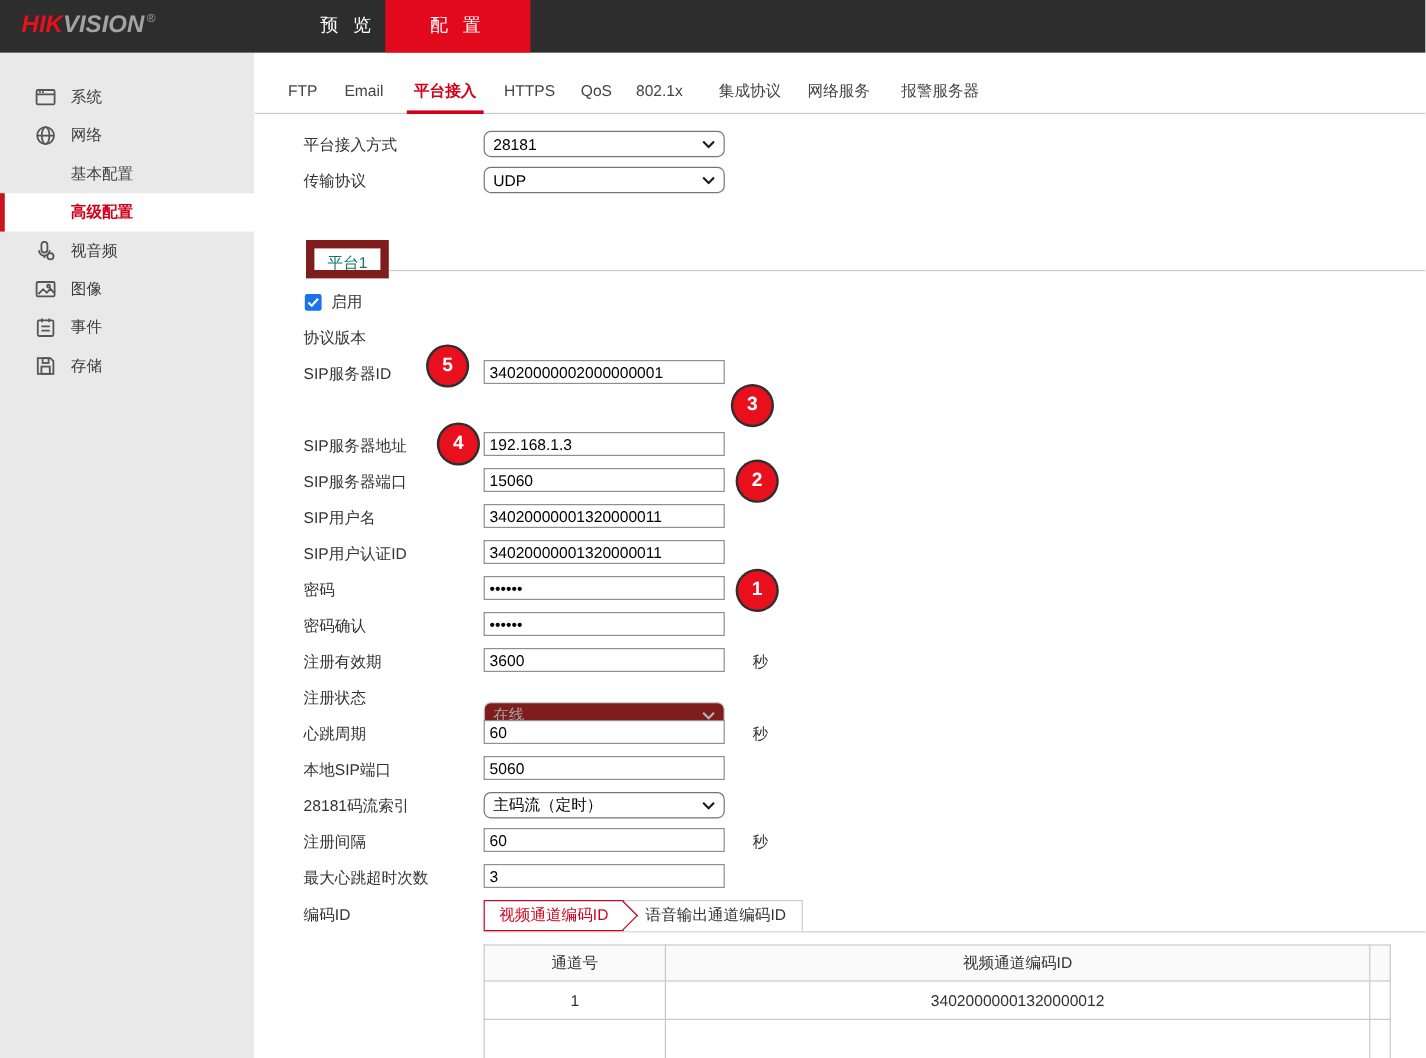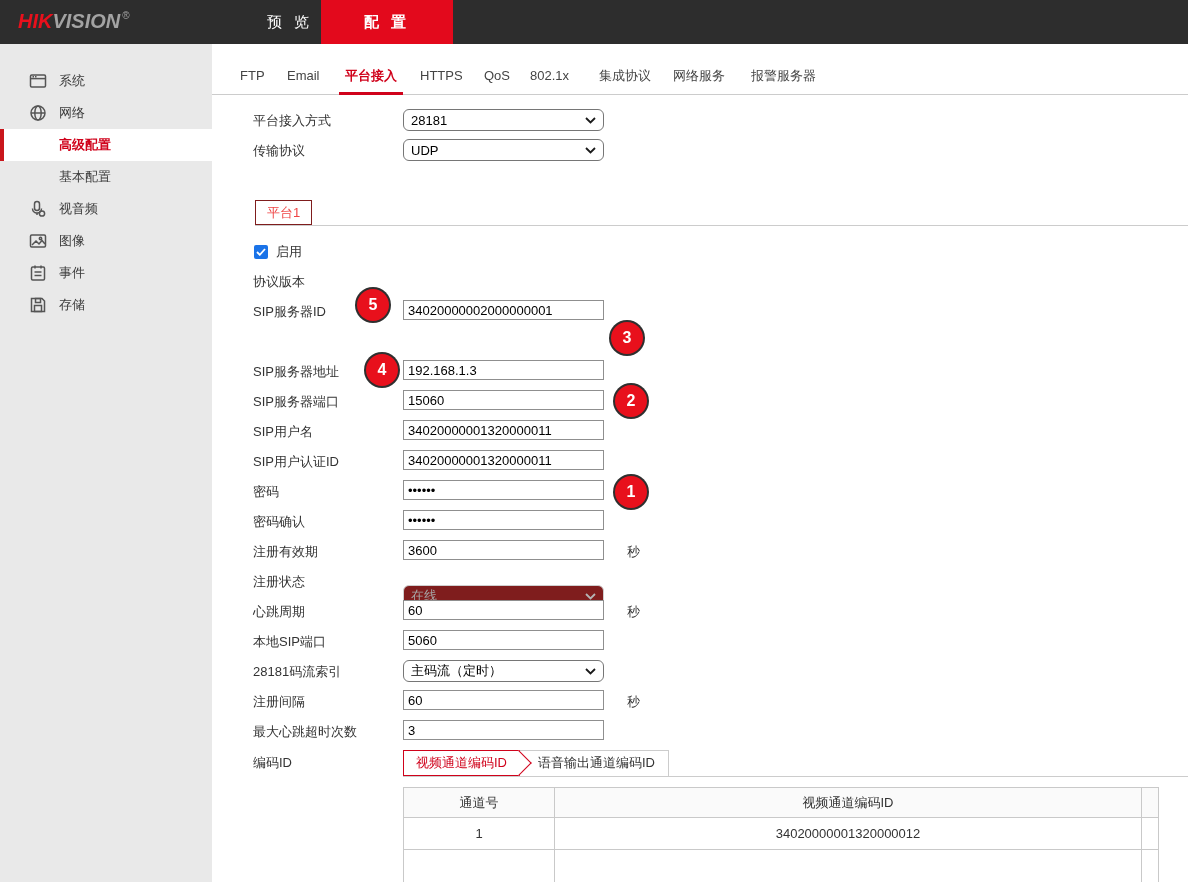--- a/index.html
+++ b/index.html
@@ -10,21 +10,21 @@
   
   .topbar { position:absolute; left:0; top:0; width:1188px; height:44px; background:#2d2d2d; }
   .logo { position:absolute; left:18px; top:0; height:42px; display:flex; align-items:center;
     font-style:italic; font-weight:bold; font-size:20px; letter-spacing:0; }
   .logo .hik { color:#e8101c; }
   .logo .vision { color:#a3a3a3; }
   .logo .reg { color:#a3a3a3; font-size:10px; font-style:normal; font-weight:normal; margin-left:2px; transform:translateY(-6px); }
   .topnav { position:absolute; top:0; height:44px; line-height:44px; text-align:center;
     color:#fff; font-size:15px; letter-spacing:4px; cursor:pointer; }
   .topnav.preview { left:227px; width:62px;margin-left:32px; }
-  .topnav.config { left:321px; width:132px; background:#e3091c; font-weight:bold; }
+  .topnav.config { left:321px; width:121px; background:#e3091c; font-weight:normal; }
 
   
   .sidebar { position:absolute; left:0; top:44px; width:212px; height:838px; background:#e9e9e9; padding-top:21px; }
   .side-item { position:relative; height:32px; display:flex; align-items:center; cursor:pointer;
     font-size:13px; color:#3c3c3c; }
   .side-item .sicon { position:absolute; left:29px; top:7px; width:18px; height:18px; }
   .side-item .slabel { position:absolute; left:59px; white-space:nowrap; }
   .side-item.selected { background:#fff; border-left:4px solid #c9161c; color:#d0021b; font-weight:bold; }
   .side-item.selected .slabel { left:55px; }
   .sicon svg { stroke:#555; fill:none; stroke-width:1.5; }
@@ -49,22 +49,22 @@
     color:#000; cursor:pointer; }
   .fselect .chev { margin-left:auto; display:flex; }
   .fselect.disabled { border-color:#cfcfcf; color:#a6a6a6; background:#7f1d1d; cursor:default;margin-top:15px; }
   .fbutton { position:absolute; left:150px; top:0; width:60px; height:20px; background:#efefef;
     border:1px solid #ababab; border-radius:2px; font-size:13px; color:#333; cursor:pointer;
     font-family:inherit; }
   .funit { position:absolute; left:374px; top:3px; font-size:13px; color:#333; }
 
   
   .pdivider { position:absolute; left:43px; top:181px; width:933px; height:1px; background:#ccc; }
-  .platform-tab { position:absolute; left:43px; top:156px; height:25px; padding:0 11px; line-height:24px;
-    background:#fff; border:1px solid #7f1d1d; color:#ef4444; font-size:13px; z-index:2; cursor:pointer; }
+  .platform-tab { position:absolute; left:43px; top:156px; height:32px; padding:0 11px; line-height:24px;
+    background:#fff; border:7px solid #7f1d1d; color:#0f766e; font-size:13px; z-index:2; cursor:pointer; }
 
   
   .enable-row { position:absolute; left:42px; top:200px; height:16px; display:flex; align-items:center; }
   .checkbox { width:14px; height:14px; background:#1a73e8; border-radius:2px; display:flex;
     align-items:center; justify-content:center; cursor:pointer; }
   .enable-label { margin-left:8px; font-size:13px; color:#333; }
 
   
   .badge { position:absolute; width:32px; height:32px; border-radius:50%; background:#e8101c;
     box-shadow:0 0 0 2px #2f2f2f; color:#fff; font-weight:bold; font-size:16px;
@@ -117,25 +117,25 @@
   <div class="side-item">
     <span class="sicon">
       <svg viewBox="0 0 18 18" width="18" height="18">
           <circle cx="9" cy="9" r="7"></circle>
           <ellipse cx="9" cy="9" rx="3.2" ry="7"></ellipse>
           <line x1="2" y1="9" x2="16" y2="9"></line>
         </svg>
     </span>
     <span class="slabel">网络</span>
   </div>
+  <div class="side-item sub">
+    <span class="slabel">基本配置</span>
+  </div>
   <div class="side-item sub selected">
     <span class="slabel">高级配置</span>
-  </div>
-  <div class="side-item sub">
-    <span class="slabel">基本配置</span>
   </div>
   <div class="side-item">
     <span class="sicon">
       <svg viewBox="0 0 18 18" width="18" height="18">
           <rect x="5.5" y="1.5" width="5" height="9" rx="2.5"></rect>
           <path d="M3.5 8.5 a4.5 4.5 0 0 0 9 0"></path>
           <line x1="8" y1="13" x2="8" y2="15"></line>
           <circle cx="13" cy="13.5" r="2.6"></circle>
         </svg>
     </span>

